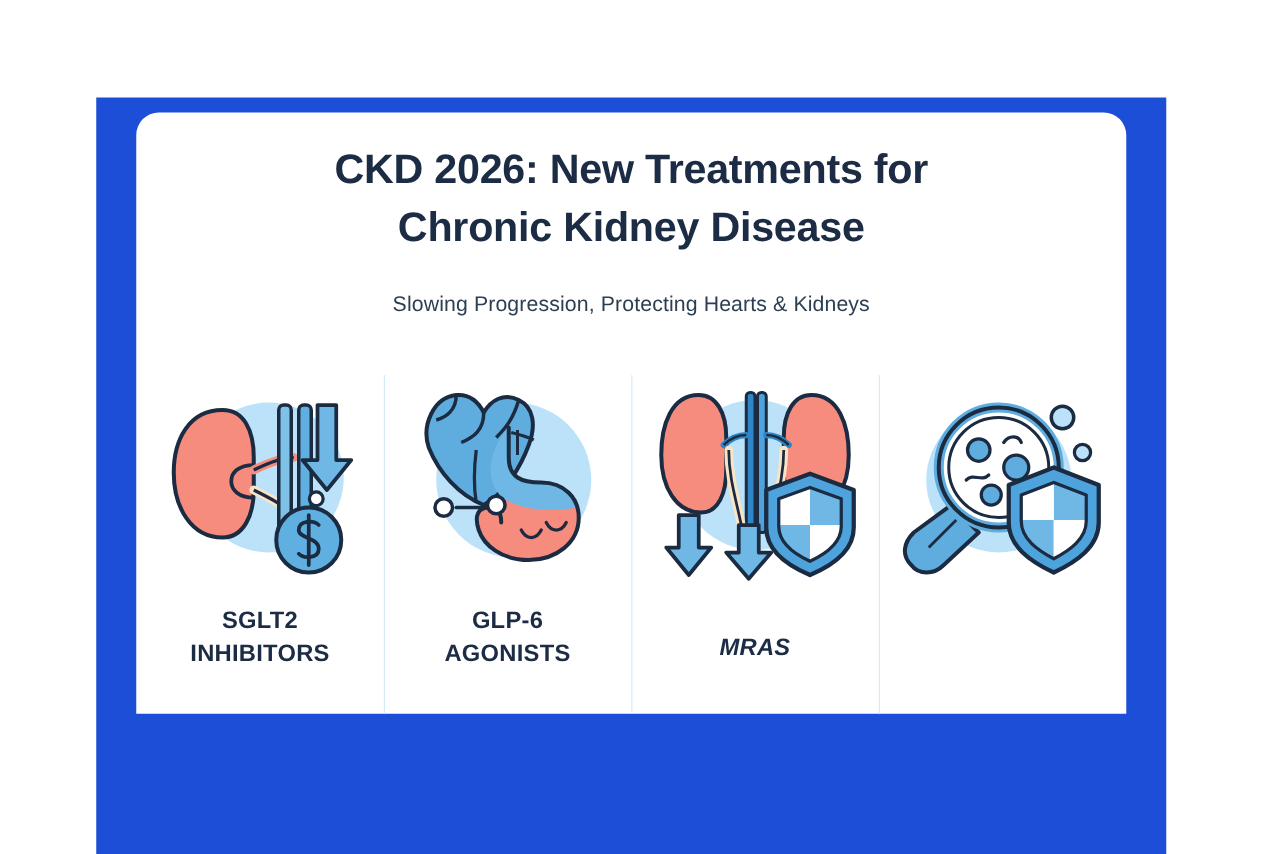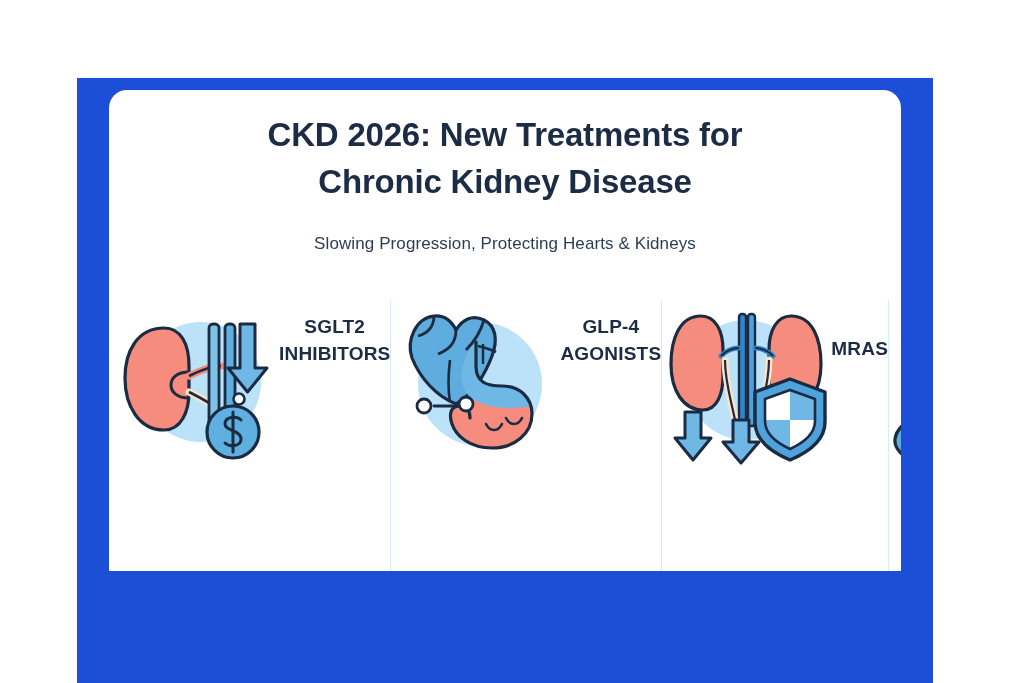--- a/index.html
+++ b/index.html
@@ -71,21 +71,22 @@
     top: 210px;
     width: 792px;
     height: 271px;
     display: flex;
     flex-direction: row;
   }
   .column {
     position: relative;
     flex: 1 1 0;
     display: flex;
-    flex-direction: row;
+    flex-direction: column;
+    align-items: center;
   }
   .column + .column::before {
     content: "";
     position: absolute;
     left: 0;
     top: 0;
     width: 1px;
     height: 271px;
     background: #D6EDF9;
   }
@@ -105,20 +106,21 @@
     font-size: 19px;
     font-weight: bold;
     line-height: 1.42;
     text-align: center;
     letter-spacing: 0.2px;
     margin-top: 14px;
     white-space: pre-line;
   }
   .column[data-variant="single-line"] .column-label {
     margin-top: 36px;
+    font-style: italic;
   }
 </style>
 </head>
 <body>
 
 <div id="infographic-frame">
   <div id="infographic-card">
 
     <div id="heading-block">
       <div id="page-title">CKD 2026: New Treatments for Chronic Kidney Disease</div>
@@ -183,21 +185,21 @@
             <path d="M93 44 L93 64" fill="none" stroke="#1B2B42" stroke-width="2.4"></path>
 
             <path d="M96 124 C100 132 108 132 112 124" fill="none" stroke="#1B2B42" stroke-width="2.6" stroke-linecap="round"></path>
             <path d="M116 118 C120 126 128 126 132 118" fill="none" stroke="#1B2B42" stroke-width="2.6" stroke-linecap="round"></path>
 
             <circle cx="76" cy="104" r="7" fill="#FFFFFF" stroke="#1B2B42" stroke-width="2.8"></circle>
             <line x1="44" y1="106" x2="69" y2="106" stroke="#1B2B42" stroke-width="2.8" stroke-linecap="round"></line>
             <circle cx="34" cy="106" r="7" fill="#FFFFFF" stroke="#1B2B42" stroke-width="2.8"></circle>
           </svg>
         </div>
-        <div class="column-label">GLP-4
+        <div class="column-label">GLP-6
 AGONISTS</div>
       </div>
 
       <div class="column" data-variant="single-line">
         <div class="icon-wrap">
           <svg viewBox="0 0 170 170" xmlns="http://www.w3.org/2000/svg">
             <circle cx="85" cy="80" r="60" fill="#BBE2F8"></circle>
 
             <path d="M40 16 C18 16 10 40 10 64 C10 90 22 110 42 110 C56 110 62 94 62 76 L62 50 C62 30 54 16 40 16 Z" fill="#F58C7E" stroke="#1B2B42" stroke-width="3.2" stroke-linejoin="round"></path>
 

